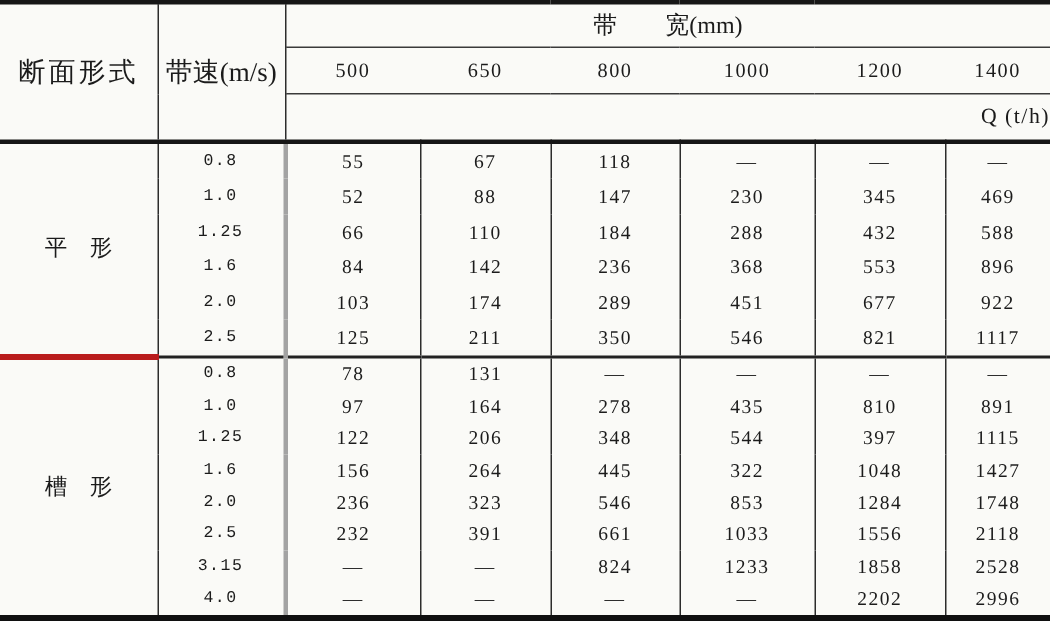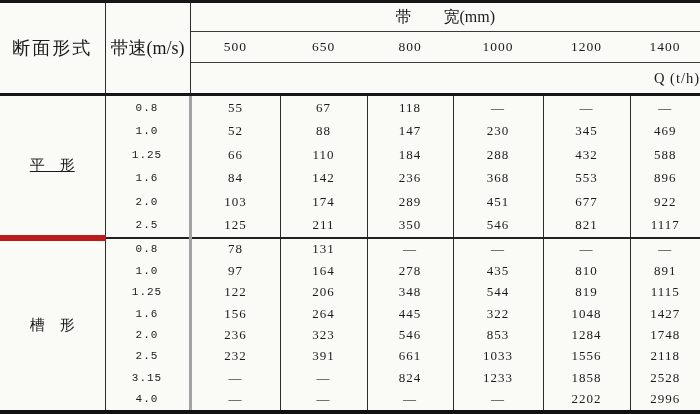--- a/index.html
+++ b/index.html
@@ -67,21 +67,21 @@
   td.num {
     border-right: 1px solid #2c2c2c;
     font-size: 13px;
     letter-spacing: 1px;
   }
   td.num:last-child { border-right: none; }
   tbody.section-flat td { height: 23px; }
   tbody.section-trough td { height: 21px; }
   
   tbody.section-flat tr:last-child td { border-bottom: 2px solid #222; }
-  tbody.section-flat td.section-label { border-bottom: 6px solid #b91c1c; text-decoration: underline; }
+  tbody.section-flat td.section-label { border-bottom: 4px solid #b91c1c; }
 </style>
 </head>
 <body>
 
 <table class="cap-table">
   <colgroup>
     <col style="width:105px">
     <col style="width:85px">
     <col style="width:90px">
     <col style="width:87px">
@@ -184,21 +184,21 @@
         <td class="num">435</td>
         <td class="num">810</td>
         <td class="num">891</td>
       </tr>
       <tr>
         <td class="speed">1.25</td>
         <td class="num">122</td>
         <td class="num">206</td>
         <td class="num">348</td>
         <td class="num">544</td>
-        <td class="num">819</td>
+        <td class="num">397</td>
         <td class="num">1115</td>
       </tr>
       <tr>
         <td class="speed">1.6</td>
         <td class="num">156</td>
         <td class="num">264</td>
         <td class="num">445</td>
         <td class="num">322</td>
         <td class="num">1048</td>
         <td class="num">1427</td>

